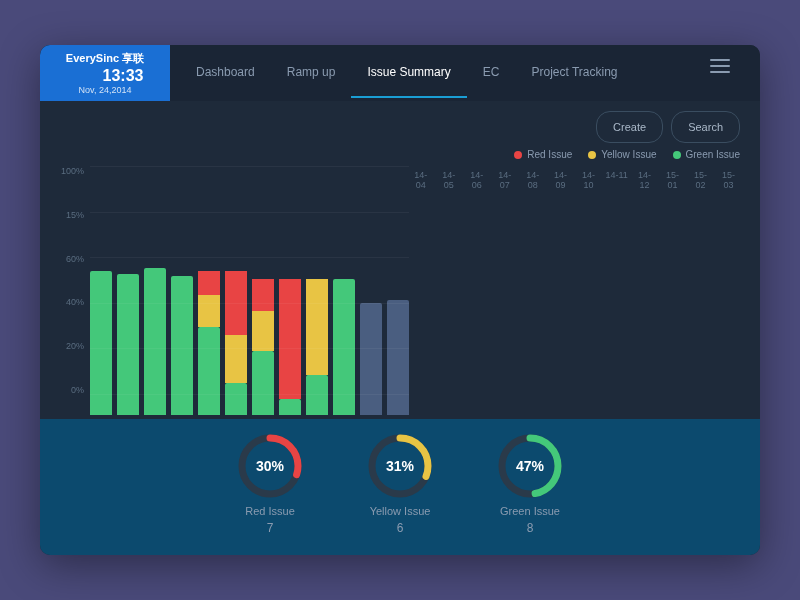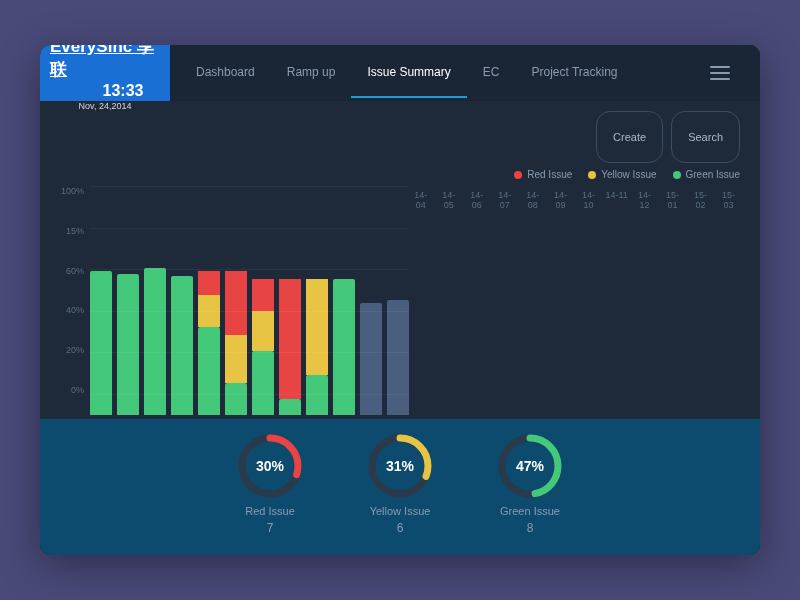--- a/index.html
+++ b/index.html
@@ -29,37 +29,37 @@
       background: #1a6fd4;
       height: 100%;
       width: 130px;
       display: flex; flex-direction: column;
       align-items: center; justify-content: center;
       flex-shrink: 0;
       padding: 4px 10px;
     }
     .logo-brand {
       color: white;
-      font-size: 17px;
+      font-size: 11px;
       font-weight: bold;
-      display: flex; align-items: center; gap: 4px; text-decoration: underline;
+      display: flex; align-items: center; gap: 4px;
     }
     .logo-time {
       color: white;
       font-size: 16px;
       font-weight: bold;
       line-height: 1.2;
       margin-left: 36px;
     }
     .logo-date {
       color: rgba(255,255,255,0.8);
       font-size: 9px;
     }
     .nav-tabs {
-      display: flex; align-items: center;
+      display: flex; 
       flex: 1;
       height: 100%;
       padding: 3px 10px;
     }
     .nav-tab {
       color: #8a9bb0;
       font-size: 12px;
       padding: 0 16px;
       height: 100%;
       display: flex; align-items: center; justify-content: center;
@@ -86,21 +86,21 @@
     .toolbar {
       display: flex; justify-content: flex-end; align-items: center;
       padding: 10px 20px 6px;
       flex-shrink: 0;
     }
     .toolbar-btn {
       background: transparent;
       border: 1px solid #3a4d60;
       color: #aab8c8;
       font-size: 11px;
-      padding: 19px 16px;
+      padding: 9px 16px;
       border-radius: 14px;
       cursor: pointer;
       margin-left: 8px;
     }
     
     .chart-area {
       flex: 1;
       padding: 0 20px 4px;
       display: flex; flex-direction: column;
       position: relative;

